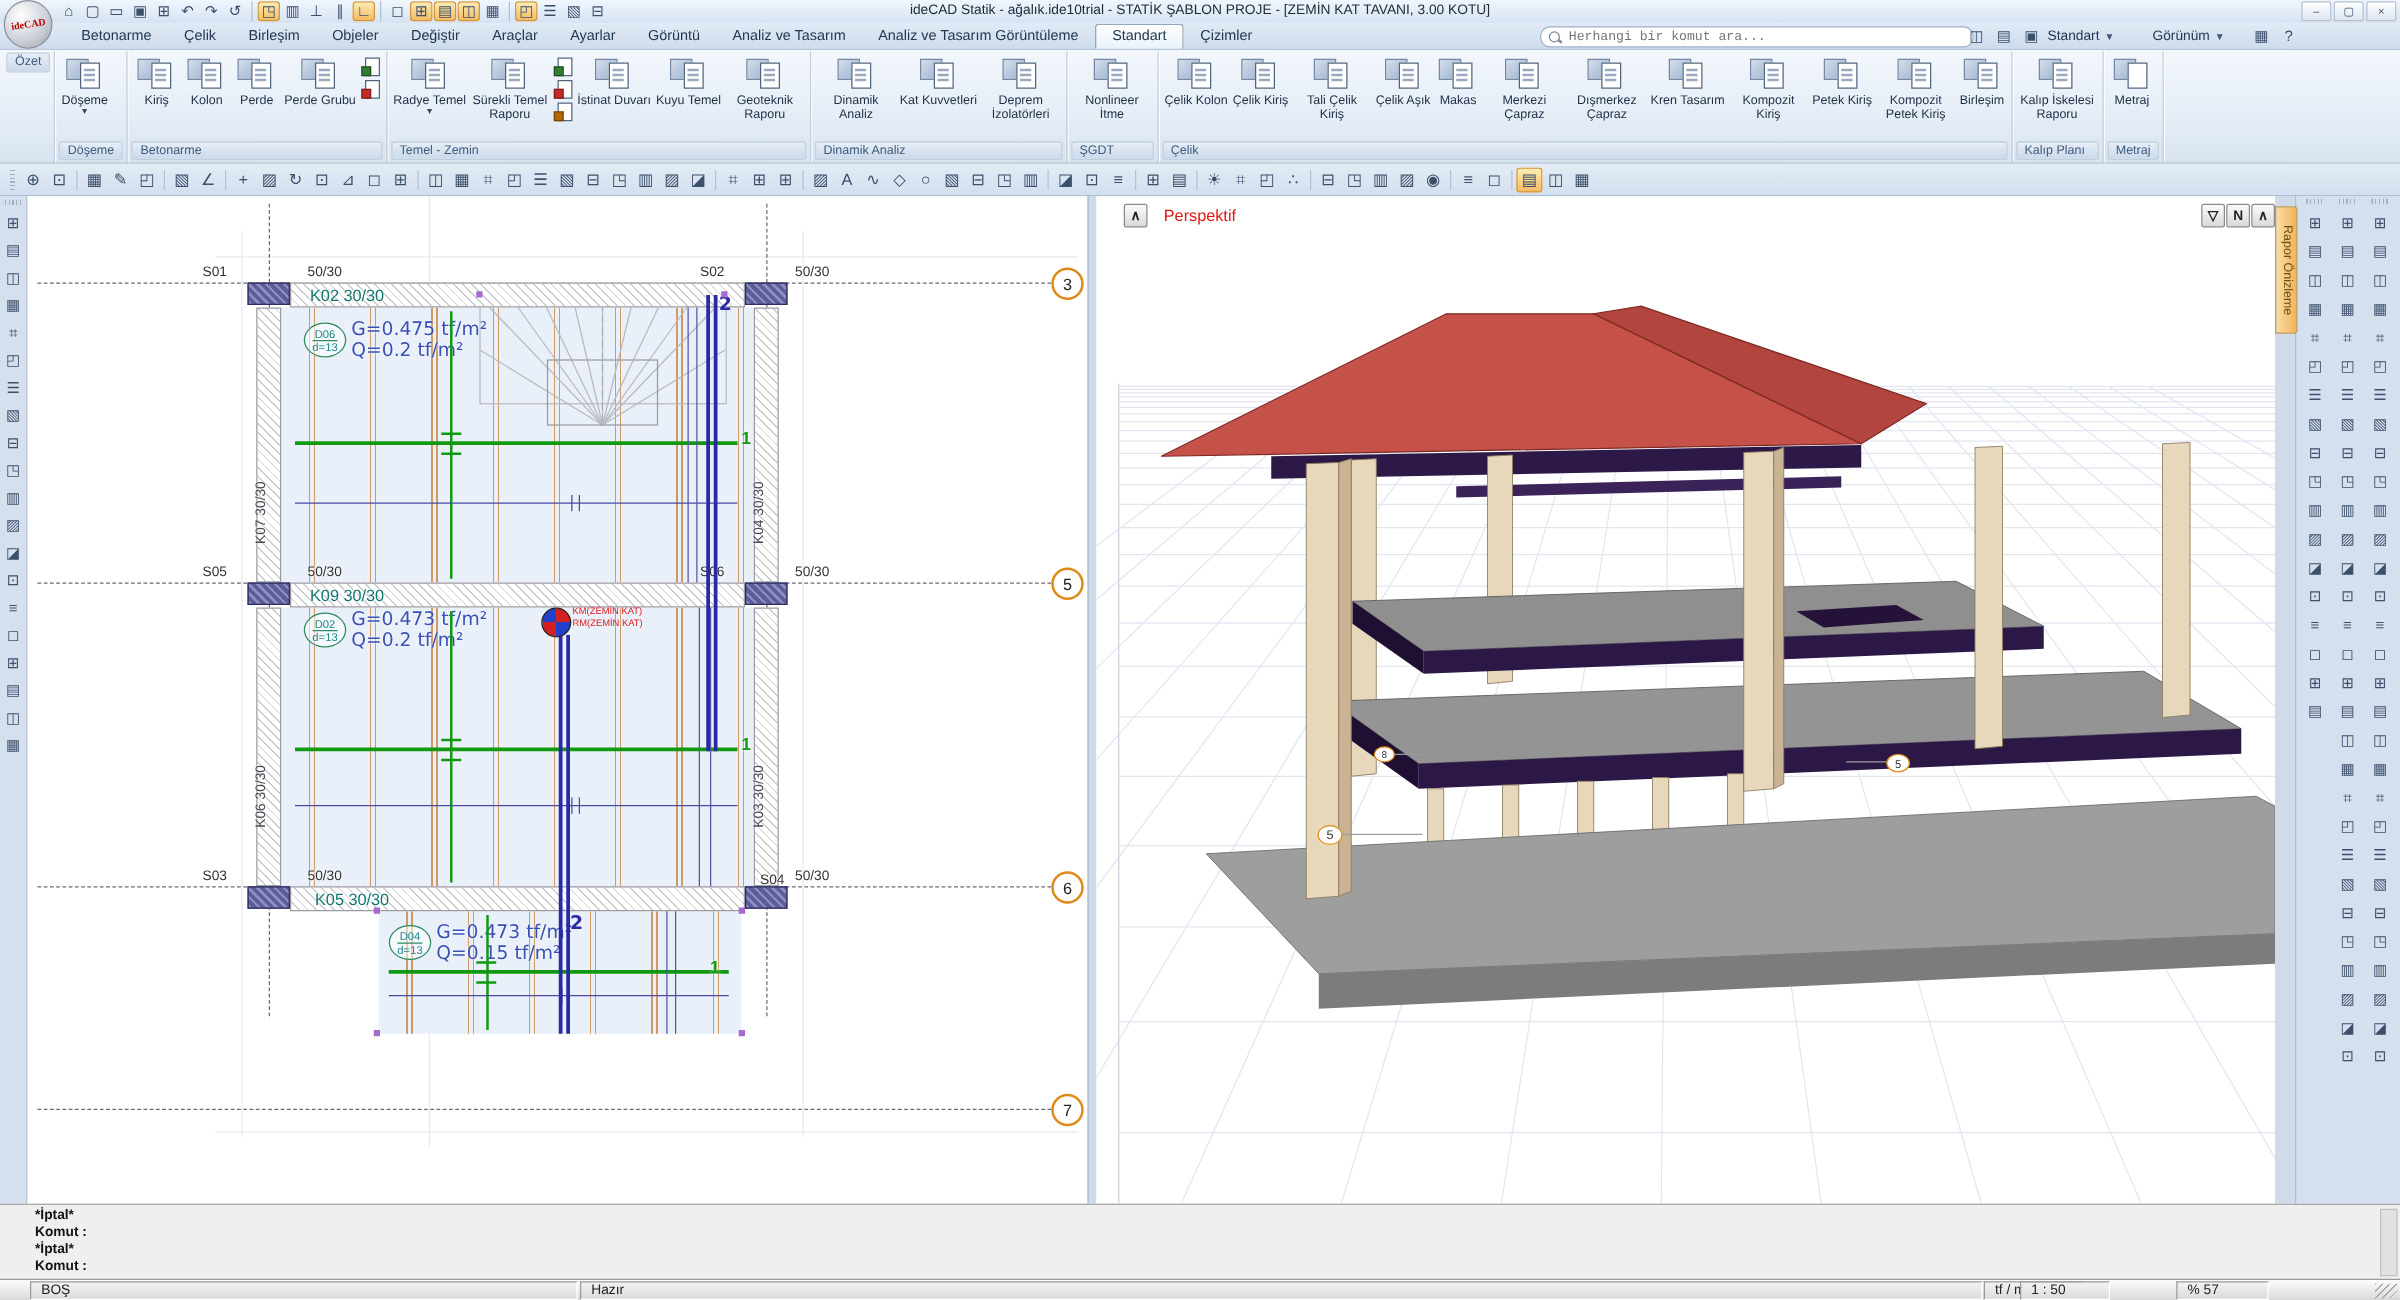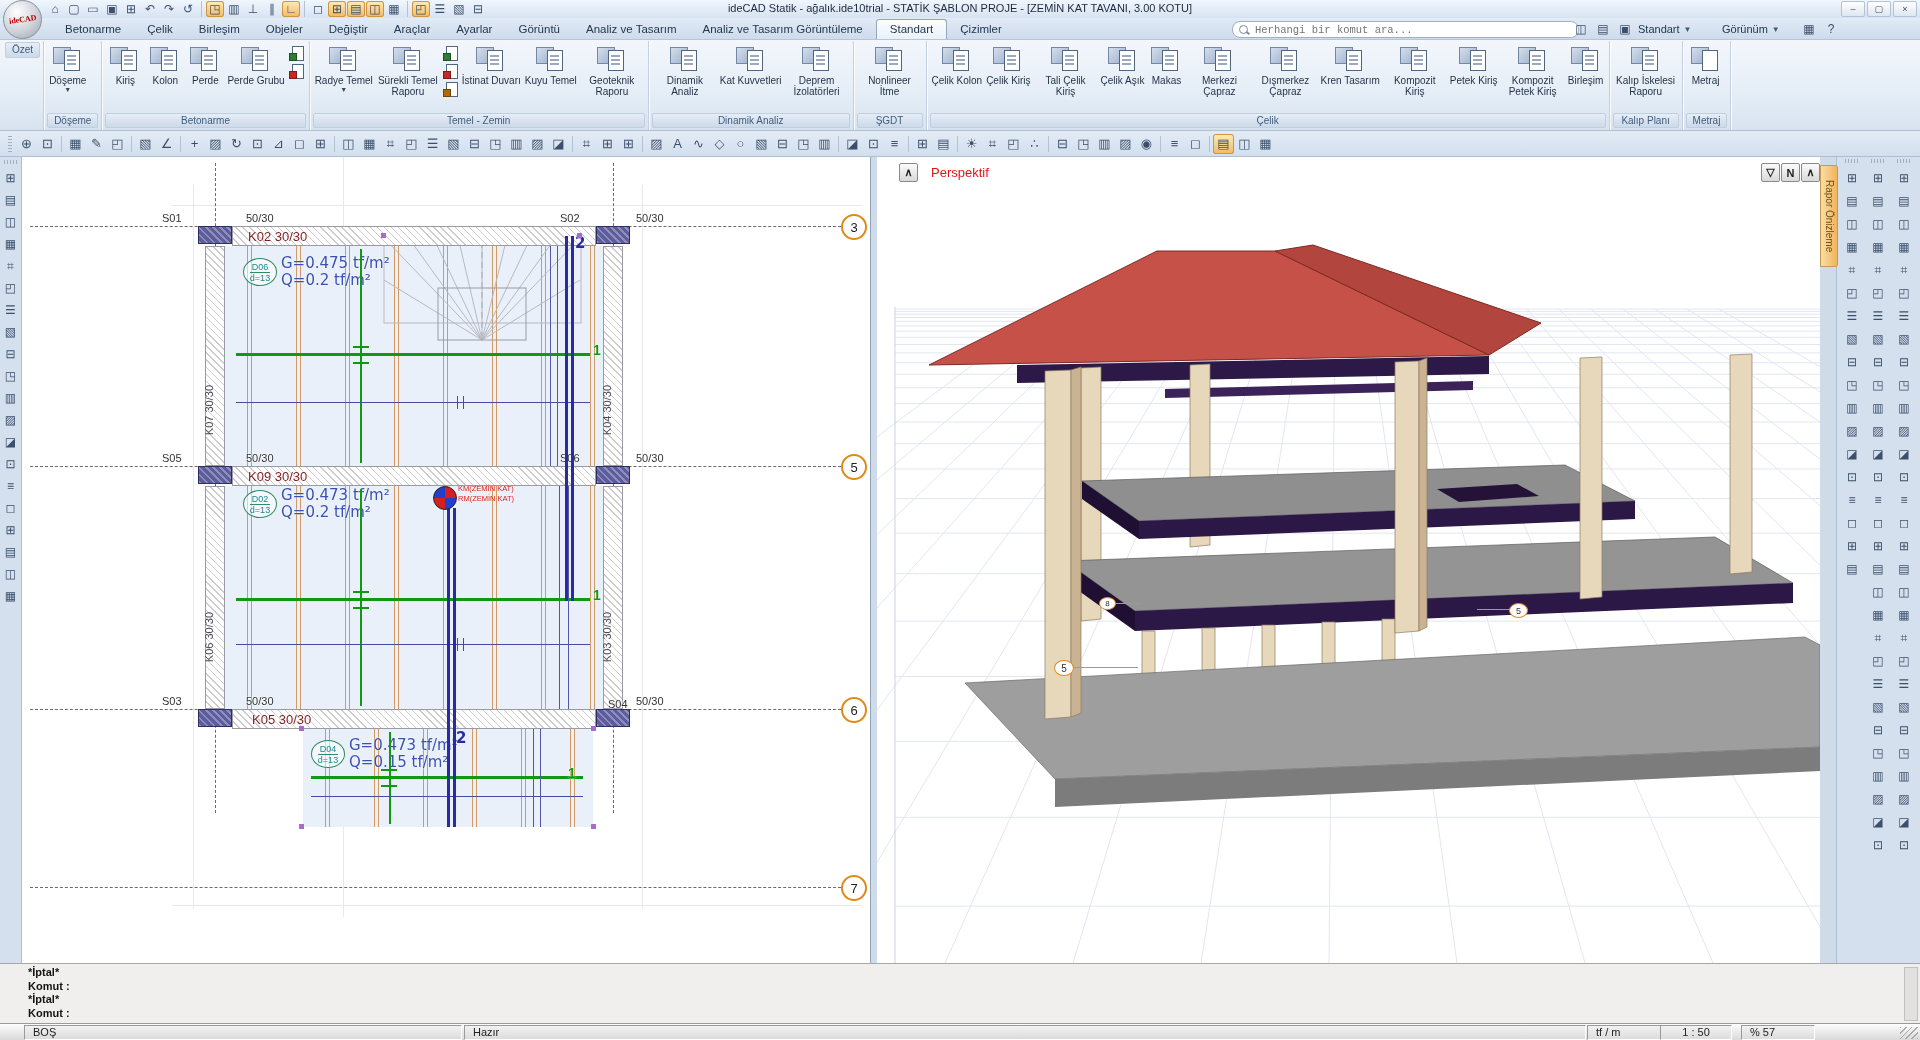--- a/index.html
+++ b/index.html
@@ -26,21 +26,21 @@
   #searchbox{position:absolute;left:1232px;top:21px;width:333px;height:15px;background:#fff;border:1px solid #9fb0c4;border-radius:8px;display:flex;align-items:center;padding:0 6px;gap:5px;}
   #searchbox .mag{width:7px;height:7px;border:1.5px solid #7d8ca0;border-radius:50%;position:relative;flex:0 0 auto;}
   #searchbox .mag::after{content:"";position:absolute;left:6px;top:6px;width:4px;height:1.5px;background:#7d8ca0;transform:rotate(40deg);}
   #searchbox input{border:none;outline:none;background:transparent;font-size:10.5px;color:#54677c;width:100%;font-family:Liberation Mono, monospace;}
   .combo{position:absolute;top:21px;height:16px;display:flex;align-items:center;gap:4px;font-size:11px;color:#22384f;}
   .combo .car{font-size:8px;color:#44597a;}
   
   #ribbon{position:absolute;left:0;top:40px;width:1920px;height:91px;background:linear-gradient(#f3f7fc,#e2ebf5 70%,#d8e3f0);border-bottom:1px solid #b0bfd2;display:flex;align-items:stretch;padding:1px 2px 0;box-sizing:border-box;overflow:hidden;}
   .rgroup{display:flex;flex-direction:column;border-right:1px solid #c3cfdf;box-shadow:1px 0 0 rgba(255,255,255,.8);padding:1px 1px 0;flex:0 0 auto;}
   .ritems{display:flex;align-items:flex-start;height:71px;padding:1px 2px;}
-  .glabel{height:14px;margin:0 2px 2px;background:linear-gradient(#e6eef7,#ccd9e9);border:1px solid #c0cede;border-radius:2px;font-size:10px;color:#3e5c7e;text-align:center;line-height:13px;white-space:nowrap;padding:0 6px;}
+  .glabel{height:14px;margin:0 2px 2px;background:linear-gradient(#e6eef7,#ccd9e9);border:1px solid #c0cede;border-radius:2px;font-size:10px;color:#3e5c7e;line-height:13px;white-space:nowrap;padding:0 6px;}
   .rbtn{display:flex;flex-direction:column;align-items:center;min-width:40px;max-width:70px;padding:1px 2px;border-radius:3px;font-size:10px;line-height:1.1;text-align:center;color:#1f2f45;height:68px;box-sizing:border-box;}
   .rbtn .lab{max-width:62px;white-space:normal;}
   .rbtn .ico{width:32px;height:30px;position:relative;margin-bottom:1px;flex:0 0 auto;}
   .rbtn .ico::before{content:"";position:absolute;left:1px;top:3px;width:16px;height:15px;background:linear-gradient(135deg,#d4deec,#9db1cc);border:1px solid #7488a6;}
   .rbtn .ico::after{content:"";position:absolute;left:12px;top:6px;width:14px;height:19px;background:#fff;border:1px solid #51657f;}
   .rbtn .ico u{position:absolute;left:15px;top:11px;width:9px;height:2px;background:#9aa9be;box-shadow:0 4px 0 #9aa9be,0 8px 0 #9aa9be;z-index:2;}
   .rarrow{font-size:7px;color:#445;}
   .minicol{display:flex;flex-direction:column;gap:3px;padding:3px 2px 0;}
   .minicol.mv{min-width:92px;align-items:center;justify-content:flex-start;height:64px;}
   .mini{width:15px;height:15px;position:relative;}
@@ -63,21 +63,21 @@
   .vgrip{width:14px;height:4px;background:repeating-linear-gradient(90deg,#9fb0c4 0 1px,transparent 1px 3px);margin-bottom:1px;}
   #reporttab{position:absolute;left:1820px;top:8px;width:16px;height:100px;background:linear-gradient(90deg,#f9dda6,#f2b45b);border:1px solid #c59a4e;border-radius:0 3px 3px 0;writing-mode:vertical-rl;font-size:10px;color:#6e5112;text-align:center;line-height:15px;}
   
   .axh{position:absolute;border-top:1px dashed #6a6a72;height:0;}
   .axv{position:absolute;border-left:1px dashed #6a6a72;width:0;}
   .cl{position:absolute;background:#e7e7f1;}
   .bub{position:absolute;width:22px;height:22px;border:2px solid #e08a1a;border-radius:50%;background:#fff;font-size:13px;color:#222;display:flex;align-items:center;justify-content:center;}
   .colm{position:absolute;width:34px;height:18px;background:#5d5d9e;border:1px solid #2e2e60;background-image:repeating-linear-gradient(45deg,rgba(255,255,255,.3) 0 2px,transparent 2px 5px);box-sizing:border-box;}
   .beamh,.beamv{position:absolute;background:#fff;background-image:repeating-linear-gradient(45deg,#fff 0 4px,#cccccc 4px 5px);border:1px solid #9a9aa2;box-sizing:border-box;}
   .slab{position:absolute;background-color:#e9f0fa;background-image:repeating-linear-gradient(90deg,rgba(0,0,0,0) 0 22px,#cf9a63 22px 23px,rgba(0,0,0,0) 23px 26px,#cf9a63 26px 27px,rgba(0,0,0,0) 27px 49px);}
-  .lbl{position:absolute;font-size:12px;color:#7f1d1d;white-space:nowrap;text-shadow:0 0 2px #fff,0 0 2px #fff;}
+  .lbl{position:absolute;font-size:12px;color:#0f766e;white-space:nowrap;text-shadow:0 0 2px #fff,0 0 2px #fff;}
   .dim{font-size:11px;color:#333;}
   .vlbl{position:absolute;writing-mode:vertical-rl;transform:rotate(180deg);font-size:11px;color:#4a4a55;text-shadow:0 0 2px #fff;}
   .bluetext{position:absolute;color:#3a50b4;font-size:15px;font-family:"DejaVu Sans",sans-serif;white-space:nowrap;text-shadow:0 0 2px #fff;}
   .dcirc{position:absolute;width:34px;height:28px;border:1.5px solid #2f8b62;border-radius:50%;display:flex;flex-direction:column;align-items:center;justify-content:center;font-size:9px;color:#1d8a8a;background:rgba(255,255,255,.55);box-sizing:border-box;}
   .dcirc span:first-child{border-bottom:1px solid #2f8b62;padding:0 2px;}
   .gl{position:absolute;background:#129912;}
   .glbl{position:absolute;color:#129912;font-size:14px;font-weight:bold;text-shadow:0 0 2px #fff;}
   .nd{position:absolute;background:#4a4aa0;}
   .bs{position:absolute;background:#2a2aa6;width:3px;}
   .blbl{position:absolute;color:#2a2aa6;font-size:15px;font-weight:bold;font-family:"DejaVu Sans",sans-serif;}
@@ -1240,17 +1240,17 @@
         <div class="cline">*İptal*</div>
         <div class="cline">Komut :</div>
       </span>
     <div id="cmdsb"></div>
   </div>
 
   <div id="status">
     <span class="scell" style="left:24px;width:420px;">BOŞ</span>
     <span class="scell" style="left:464px;width:1104px;">Hazır</span>
     <span class="scell" style="left:1587px;width:62px;">tf / m</span>
-    <span class="scell" style="left:1660px;width:54px;text-align:center;">1 : 50</span>
+    <span class="scell" style="left:1616px;width:54px;">1 : 50</span>
     <span class="scell" style="left:1741px;width:56px;">% 57</span>
     <span id="sgrip"></span>
   </div>
 </div>
 
 </body></html>

